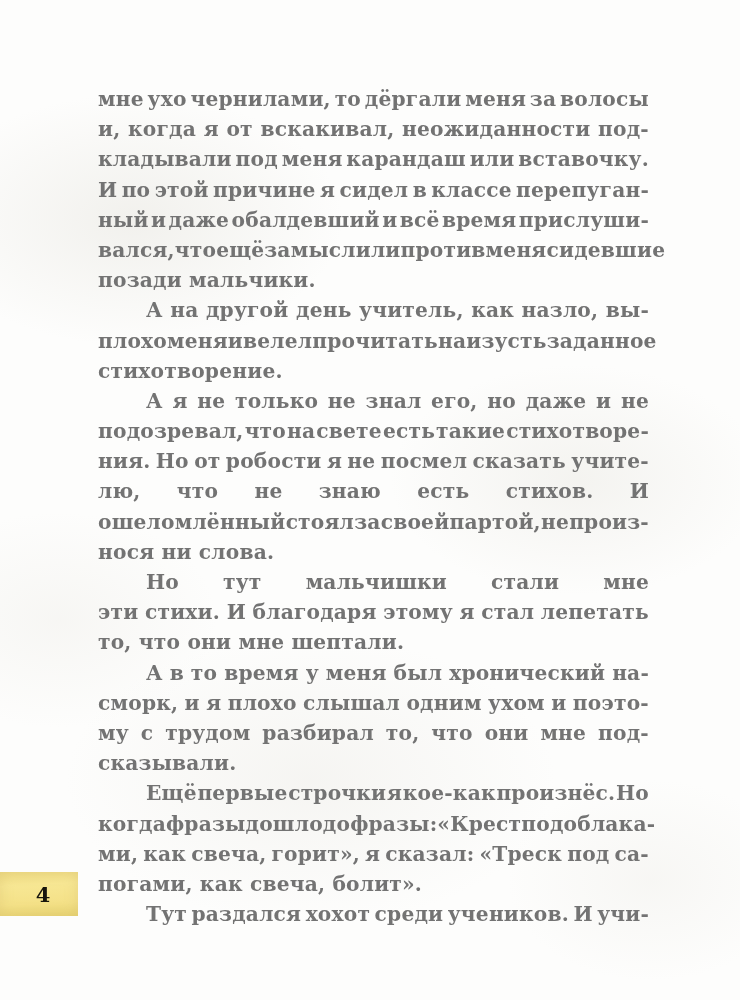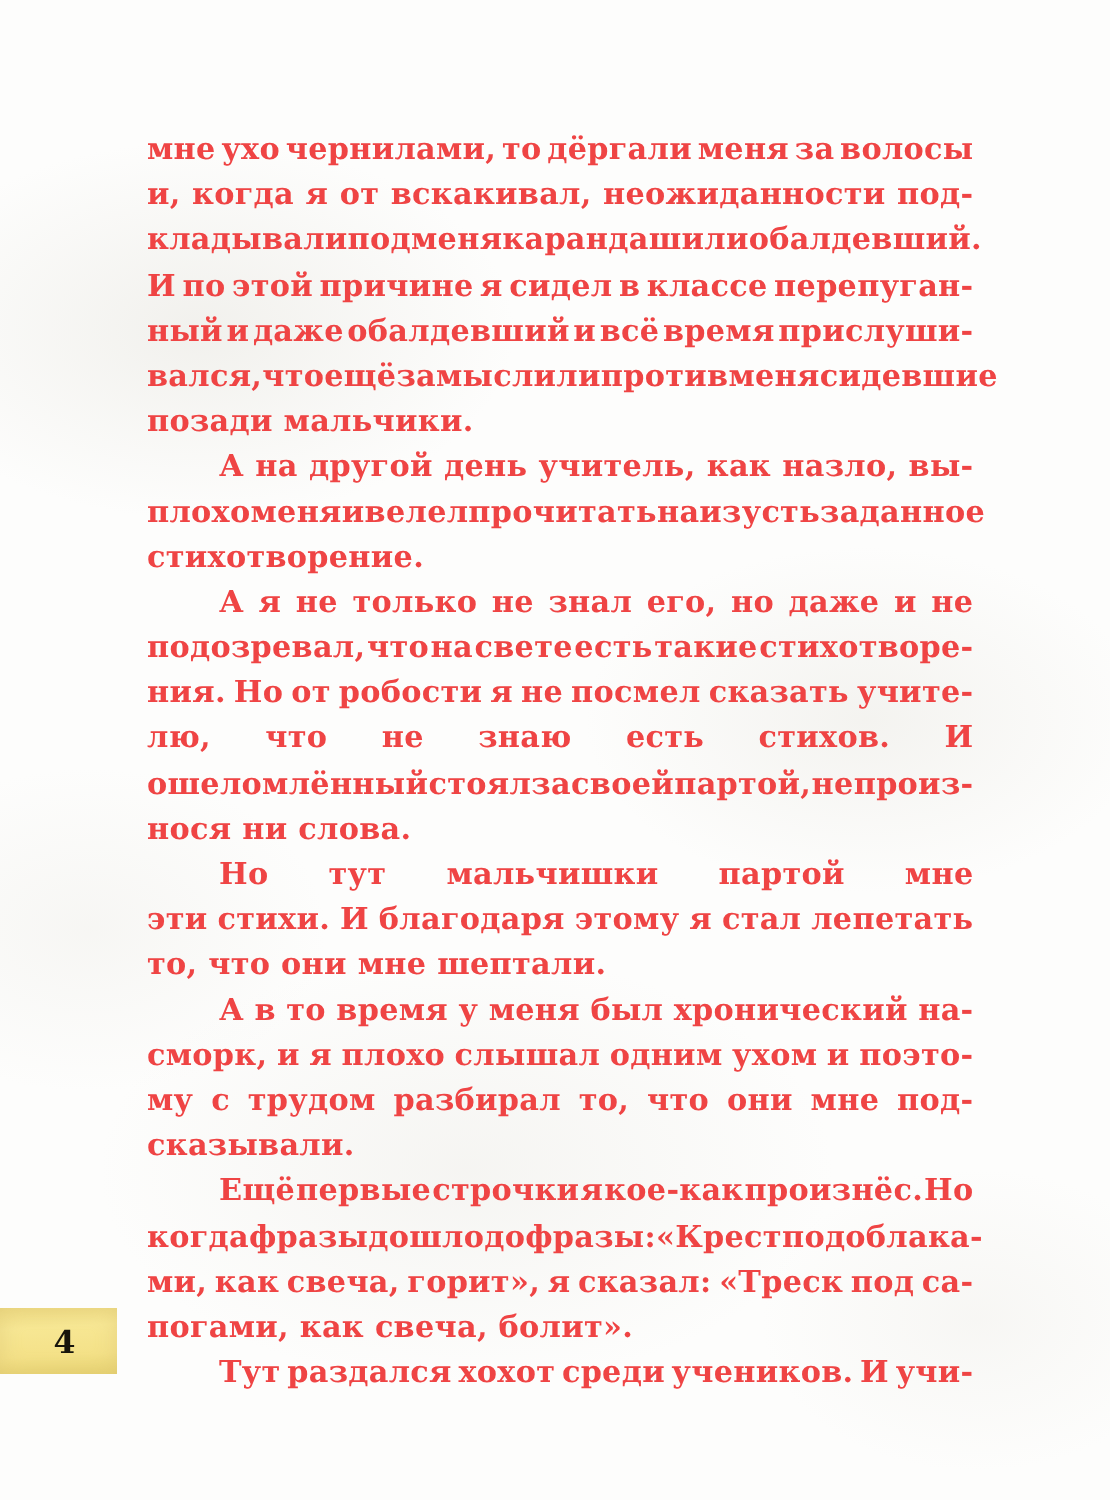--- a/index.html
+++ b/index.html
@@ -39,21 +39,21 @@
     position: absolute;
     left: 98px;
     top: 84px;
     width: 551px;
   }
 
   .line {
     height: 30.2px;
     line-height: 30.2px;
     white-space: pre;
-    color: #ef4444;
+    color: #737373;
     font-family: "DejaVu Serif", "Liberation Serif", serif;
     font-size: 20.2px;
     letter-spacing: 0.2px;
     font-weight: 600;
     -webkit-font-smoothing: none;
   }
 
   
   .line.just {
     display: flex;
@@ -90,35 +90,35 @@
 </head>
 <body>
 
 <div id="page">
 
   <div id="paper-texture"></div>
 
   <div id="text-block">
       <div class="line just"><span class="w">мне</span><span class="w">ухо</span><span class="w">чернилами,</span><span class="w">то</span><span class="w">дёргали</span><span class="w">меня</span><span class="w">за</span><span class="w">волосы</span></div>
       <div class="line just"><span class="w">и,</span><span class="w">когда</span><span class="w">я</span><span class="w">от</span><span class="w">вскакивал,</span><span class="w">неожиданности</span><span class="w">под-</span></div>
-      <div class="line just"><span class="w">кладывали</span><span class="w">под</span><span class="w">меня</span><span class="w">карандаш</span><span class="w">или</span><span class="w">обалдевший.</span></div>
+      <div class="line just"><span class="w">кладывали</span><span class="w">под</span><span class="w">меня</span><span class="w">карандаш</span><span class="w">или</span><span class="w">вставочку.</span></div>
       <div class="line just"><span class="w">И</span><span class="w">по</span><span class="w">этой</span><span class="w">причине</span><span class="w">я</span><span class="w">сидел</span><span class="w">в</span><span class="w">классе</span><span class="w">перепуган-</span></div>
       <div class="line just"><span class="w">ный</span><span class="w">и</span><span class="w">даже</span><span class="w">обалдевший</span><span class="w">и</span><span class="w">всё</span><span class="w">время</span><span class="w">прислуши-</span></div>
       <div class="line just"><span class="w">вался,</span><span class="w">что</span><span class="w">ещё</span><span class="w">замыслили</span><span class="w">против</span><span class="w">меня</span><span class="w">сидевшие</span></div>
       <div class="line">позади мальчики.</div>
       <div class="line just indent"><span class="w">А</span><span class="w">на</span><span class="w">другой</span><span class="w">день</span><span class="w">учитель,</span><span class="w">как</span><span class="w">назло,</span><span class="w">вы-</span></div>
       <div class="line just"><span class="w">плохо</span><span class="w">меня</span><span class="w">и</span><span class="w">велел</span><span class="w">прочитать</span><span class="w">наизусть</span><span class="w">заданное</span></div>
       <div class="line">стихотворение.</div>
       <div class="line just indent"><span class="w">А</span><span class="w">я</span><span class="w">не</span><span class="w">только</span><span class="w">не</span><span class="w">знал</span><span class="w">его,</span><span class="w">но</span><span class="w">даже</span><span class="w">и</span><span class="w">не</span></div>
       <div class="line just"><span class="w">подозревал,</span><span class="w">что</span><span class="w">на</span><span class="w">свете</span><span class="w">есть</span><span class="w">такие</span><span class="w">стихотворе-</span></div>
       <div class="line just"><span class="w">ния.</span><span class="w">Но</span><span class="w">от</span><span class="w">робости</span><span class="w">я</span><span class="w">не</span><span class="w">посмел</span><span class="w">сказать</span><span class="w">учите-</span></div>
       <div class="line just"><span class="w">лю,</span><span class="w">что</span><span class="w">не</span><span class="w">знаю</span><span class="w">есть</span><span class="w">стихов.</span><span class="w">И</span></div>
       <div class="line just"><span class="w">ошеломлённый</span><span class="w">стоял</span><span class="w">за</span><span class="w">своей</span><span class="w">партой,</span><span class="w">не</span><span class="w">произ-</span></div>
       <div class="line">нося ни слова.</div>
-      <div class="line just indent"><span class="w">Но</span><span class="w">тут</span><span class="w">мальчишки</span><span class="w">партой</span><span class="w">мне</span></div>
+      <div class="line just indent"><span class="w">Но</span><span class="w">тут</span><span class="w">мальчишки</span><span class="w">стали</span><span class="w">мне</span></div>
       <div class="line just"><span class="w">эти</span><span class="w">стихи.</span><span class="w">И</span><span class="w">благодаря</span><span class="w">этому</span><span class="w">я</span><span class="w">стал</span><span class="w">лепетать</span></div>
       <div class="line">то, что они мне шептали.</div>
       <div class="line just indent"><span class="w">А</span><span class="w">в</span><span class="w">то</span><span class="w">время</span><span class="w">у</span><span class="w">меня</span><span class="w">был</span><span class="w">хронический</span><span class="w">на-</span></div>
       <div class="line just"><span class="w">сморк,</span><span class="w">и</span><span class="w">я</span><span class="w">плохо</span><span class="w">слышал</span><span class="w">одним</span><span class="w">ухом</span><span class="w">и</span><span class="w">поэто-</span></div>
       <div class="line just"><span class="w">му</span><span class="w">с</span><span class="w">трудом</span><span class="w">разбирал</span><span class="w">то,</span><span class="w">что</span><span class="w">они</span><span class="w">мне</span><span class="w">под-</span></div>
       <div class="line">сказывали.</div>
       <div class="line just indent"><span class="w">Ещё</span><span class="w">первые</span><span class="w">строчки</span><span class="w">я</span><span class="w">кое-как</span><span class="w">произнёс.</span><span class="w">Но</span></div>
       <div class="line just"><span class="w">когда</span><span class="w">фразы</span><span class="w">дошло</span><span class="w">до</span><span class="w">фразы:</span><span class="w">«Крест</span><span class="w">под</span><span class="w">облака-</span></div>
       <div class="line just"><span class="w">ми,</span><span class="w">как</span><span class="w">свеча,</span><span class="w">горит»,</span><span class="w">я</span><span class="w">сказал:</span><span class="w">«Треск</span><span class="w">под</span><span class="w">са-</span></div>
       <div class="line">погами, как свеча, болит».</div>

